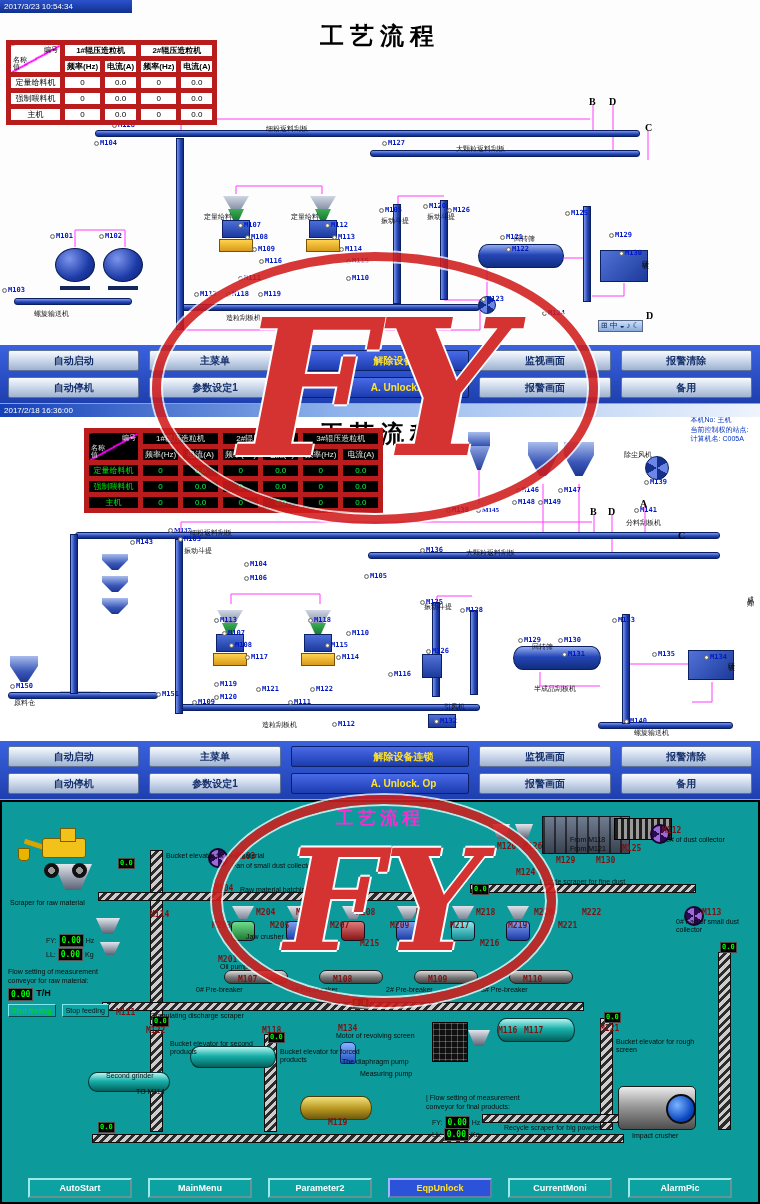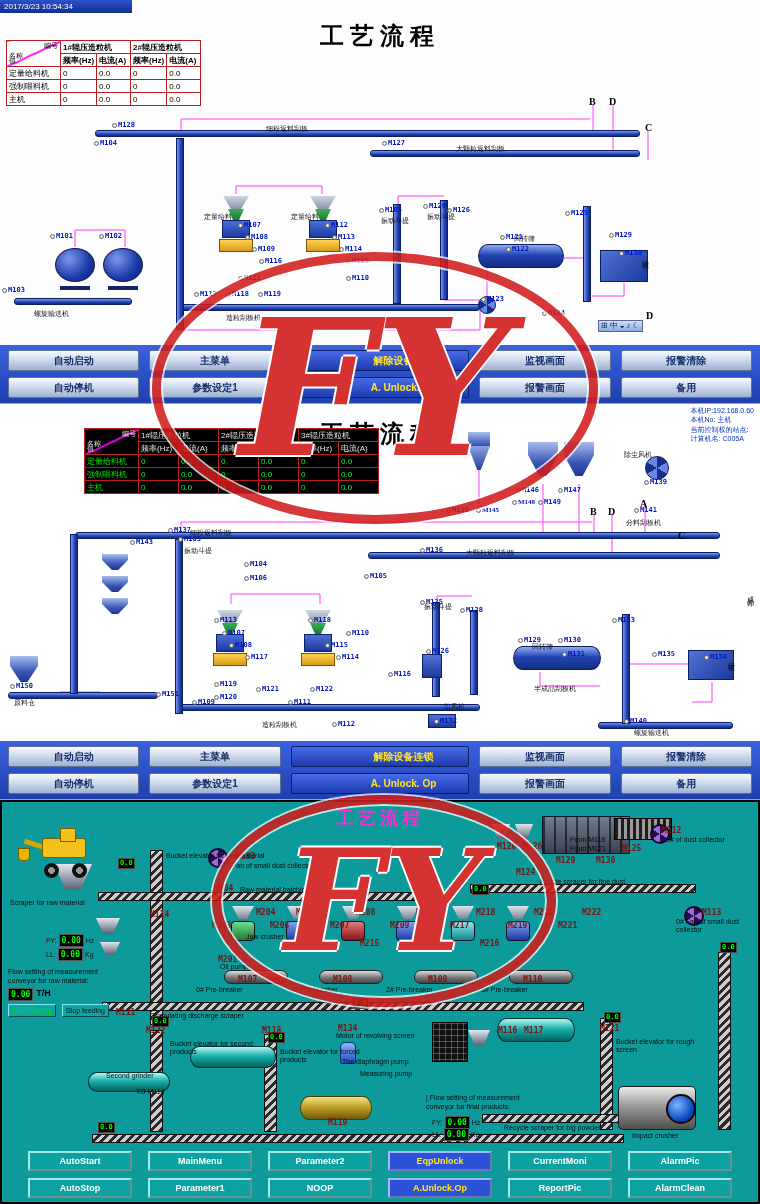--- a/index.html
+++ b/index.html
@@ -12,21 +12,21 @@
   .p2 { top:404px; height:396px; background:#ffffff; border-bottom:1px solid #9aa0b4; }
   .tsbar { position:absolute; left:0; top:0; height:13px; background:linear-gradient(#2a52cc,#10308e); color:#fff; font-size:8px; display:flex; align-items:center; padding:0 4px; z-index:7; white-space:nowrap; }
   .tsbar.full { width:100%; background:linear-gradient(90deg,#1440b8,#8fb4ec 45%,#eef4fd); }
   .ptitle { position:absolute; left:0; right:0; text-align:center; font-weight:bold; color:#000; z-index:6; font-family:"Liberation Serif", serif; letter-spacing:6px; }
   .p1 .ptitle { top:20px; font-size:24px; }
   .p2 .ptitle { top:14px; font-size:24px; }
   .info { position:absolute; right:6px; top:2px; z-index:6; }
   .infoline { font-size:7px; color:#0030c0; line-height:1.35; white-space:nowrap; }
 
   .ptable { position:absolute; border-collapse:collapse; z-index:6; }
-  .ptable td { border:1px solid #b91c1c; padding:0 2px; white-space:nowrap; height:13px; font-size:8px; }
+  .ptable td { border:5px solid #b91c1c; text-align:center; padding:0 2px; white-space:nowrap; height:13px; font-size:8px; }
   .t1 { left:6px; top:40px; background:#fff; }
   .t1 td { min-width:34px; color:#000; }
   .t2 { left:84px; top:24px; background:#000; }
   .t2 td { min-width:40px; }
   .t2 .hdr { color:#e6e6e6; }
   .t2 .rname { color:#00e600; }
   .t2 .val { color:#00ff40; }
   .t1 .hdr { font-weight:bold; }
   .corner { position:relative; width:54px; background-image:linear-gradient(to bottom right,transparent 48%,#ff00ff 48%,#ff00ff 52%,transparent 52%); }
   .corner span { position:absolute; font-size:7px; }
@@ -413,20 +413,23 @@
       <button class="hbtn"><span>自动停机</span></button>
           <button class="hbtn"><span>参数设定1</span></button>
           <button class="hbtn hl"><span>A. Unlock. Op</span></button>
           <button class="hbtn"><span>报警画面</span></button>
           <button class="hbtn"><span>备用</span></button>
         </div>
     </div>
   </div>
 
   <div class="panel p2">
+    <div class="tsbar full">
+      <span>2017/2/18  16:36:00</span>
+    </div>
     <div class="ptitle">工艺流程</div>
     <div class="info">
 
     <div class="infoline">本机IP:192.168.0.60</div>
         <div class="infoline">本机No: 主机</div>
         <div class="infoline">当前控制权的站点:</div>
         <div class="infoline">计算机名: C005A</div>
       </div>
 
     <table class="ptable t2">
@@ -533,21 +536,21 @@
     <div class="bluebox" style="left:428px;top:310px;width:28px;height:14px"></div>
     <div class="fanblue" style="left:645px;top:52px;width:24px;height:24px"></div>
     <div class="cycbody" style="left:468px;top:28px;width:22px;height:14px"></div>
     <div class="cyccone" style="left:468px;top:42px;width:22px;height:24px"></div>
     <div class="bighop" style="left:528px;top:38px;width:30px;height:34px"></div>
     <div class="bighop" style="left:564px;top:38px;width:30px;height:34px"></div>
     <div class="bighop" style="left:10px;top:252px;width:28px;height:26px"></div>
 
     <div>
 
-        <div class="mlabel" style="left: 168px; top: 122px;">
+        <div class="mlabel" style="left: 168px; top: 122px; font-family: Liberation Serif, serif;">
           <span class="mdot"></span>
           <span>M137</span>
         </div>
 
         <div class="mlabel" style="left: 420px; top: 142px;">
           <span class="mdot"></span>
           <span>M136</span>
         </div>
 
         <div class="mlabel" style="left: 130px; top: 134px;">
@@ -728,21 +731,21 @@
         <div class="mlabel" style="left: 516px; top: 82px;">
           <span class="mdot"></span>
           <span>M146</span>
         </div>
 
         <div class="mlabel" style="left: 542px; top: 82px; padding-left: 16px;">
           <span class="mdot"></span>
           <span>M147</span>
         </div>
 
-        <div class="mlabel" style="left: 512px; top: 94px; font-family: Liberation Serif, serif;">
+        <div class="mlabel" style="left: 512px; top: 94px;">
           <span class="mdot"></span>
           <span>M148</span>
         </div>
 
         <div class="mlabel" style="left: 538px; top: 94px;">
           <span class="mdot"></span>
           <span>M149</span>
         </div>
 
         <div class="mlabel" style="left: 644px; top: 74px;">
@@ -1018,29 +1021,20 @@
     <div class="p3btns">
       <div class="btnrow3">
 
       <button class="tbtn"><span>AutoStart</span></button>
           <button class="tbtn"><span>MainMenu</span></button>
           <button class="tbtn"><span>Parameter2</span></button>
           <button class="tbtn hl3"><span>EqpUnlock</span></button>
           <button class="tbtn"><span>CurrentMoni</span></button>
           <button class="tbtn"><span>AlarmPic</span></button>
         </div>
-      <div class="btnrow3">
-
-      <button class="tbtn"><span>AutoStop</span></button>
-          <button class="tbtn"><span>Parameter1</span></button>
-          <button class="tbtn"><span>NOOP</span></button>
-          <button class="tbtn hl3"><span>A.Unlock.Op</span></button>
-          <button class="tbtn"><span>ReportPic</span></button>
-          <button class="tbtn"><span>AlarmClean</span></button>
-        </div>
     </div>
   </div>
 
   <div class="wm" style="left:152px;top:252px;width:446px;height:272px">
     <div class="wmring"></div>
     <div class="wmtext" style="font-size:190px">FY</div>
   </div>
   <div class="wm" style="left:212px;top:795px;width:344px;height:212px">
     <div class="wmring"></div>
     <div class="wmtext" style="font-size:140px">FY</div>

